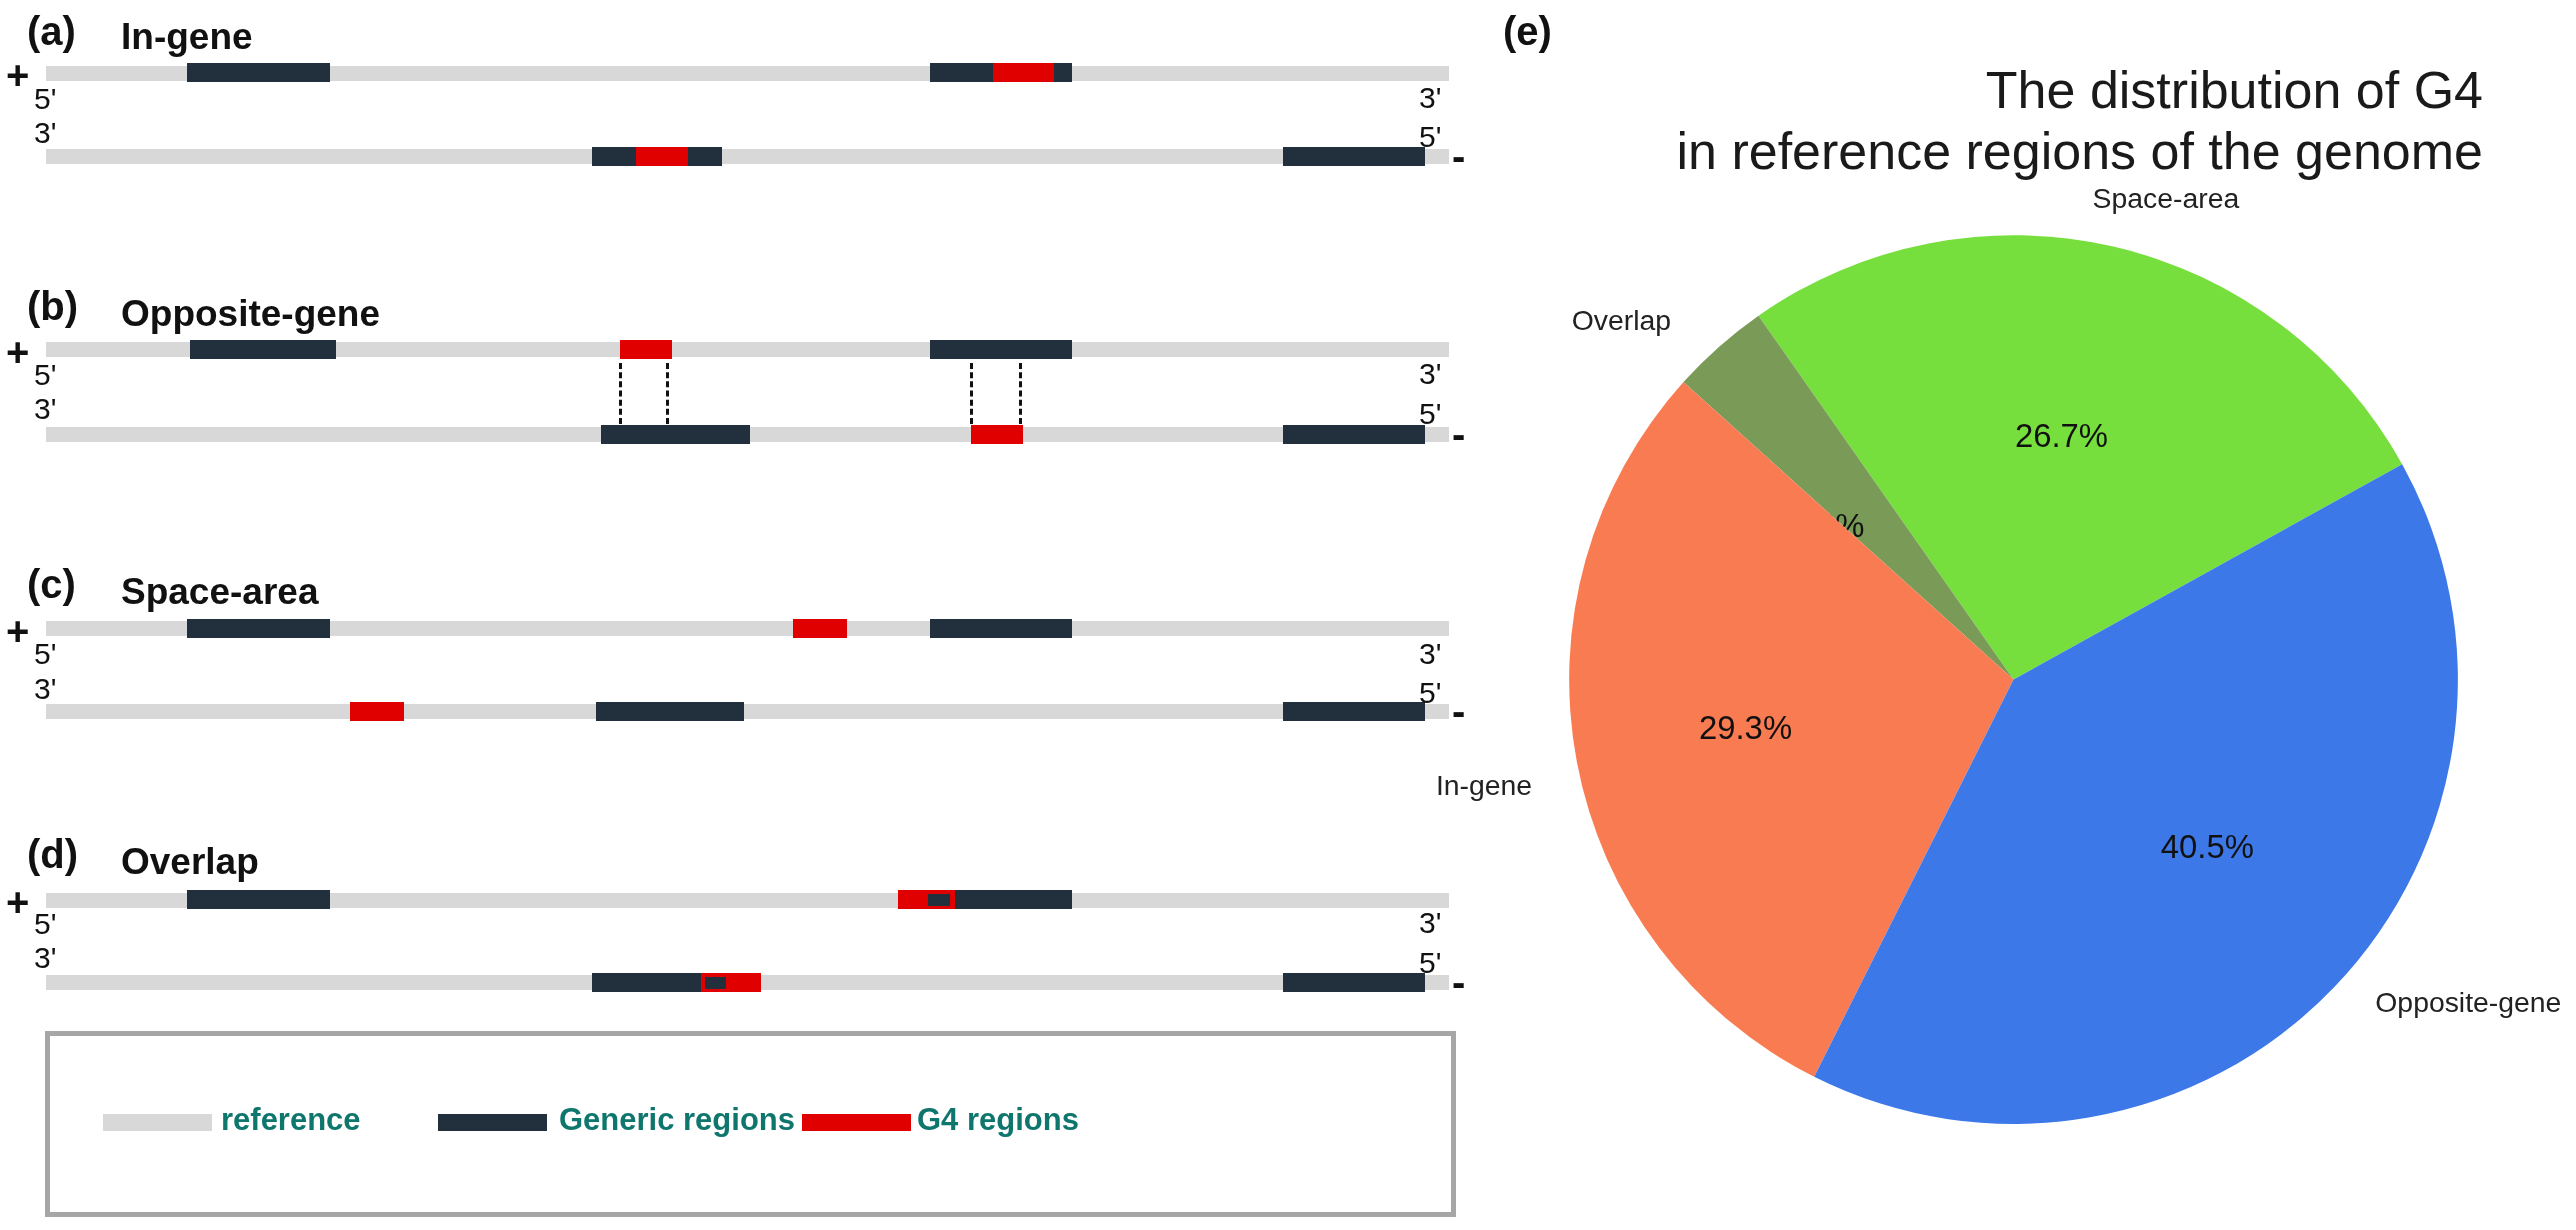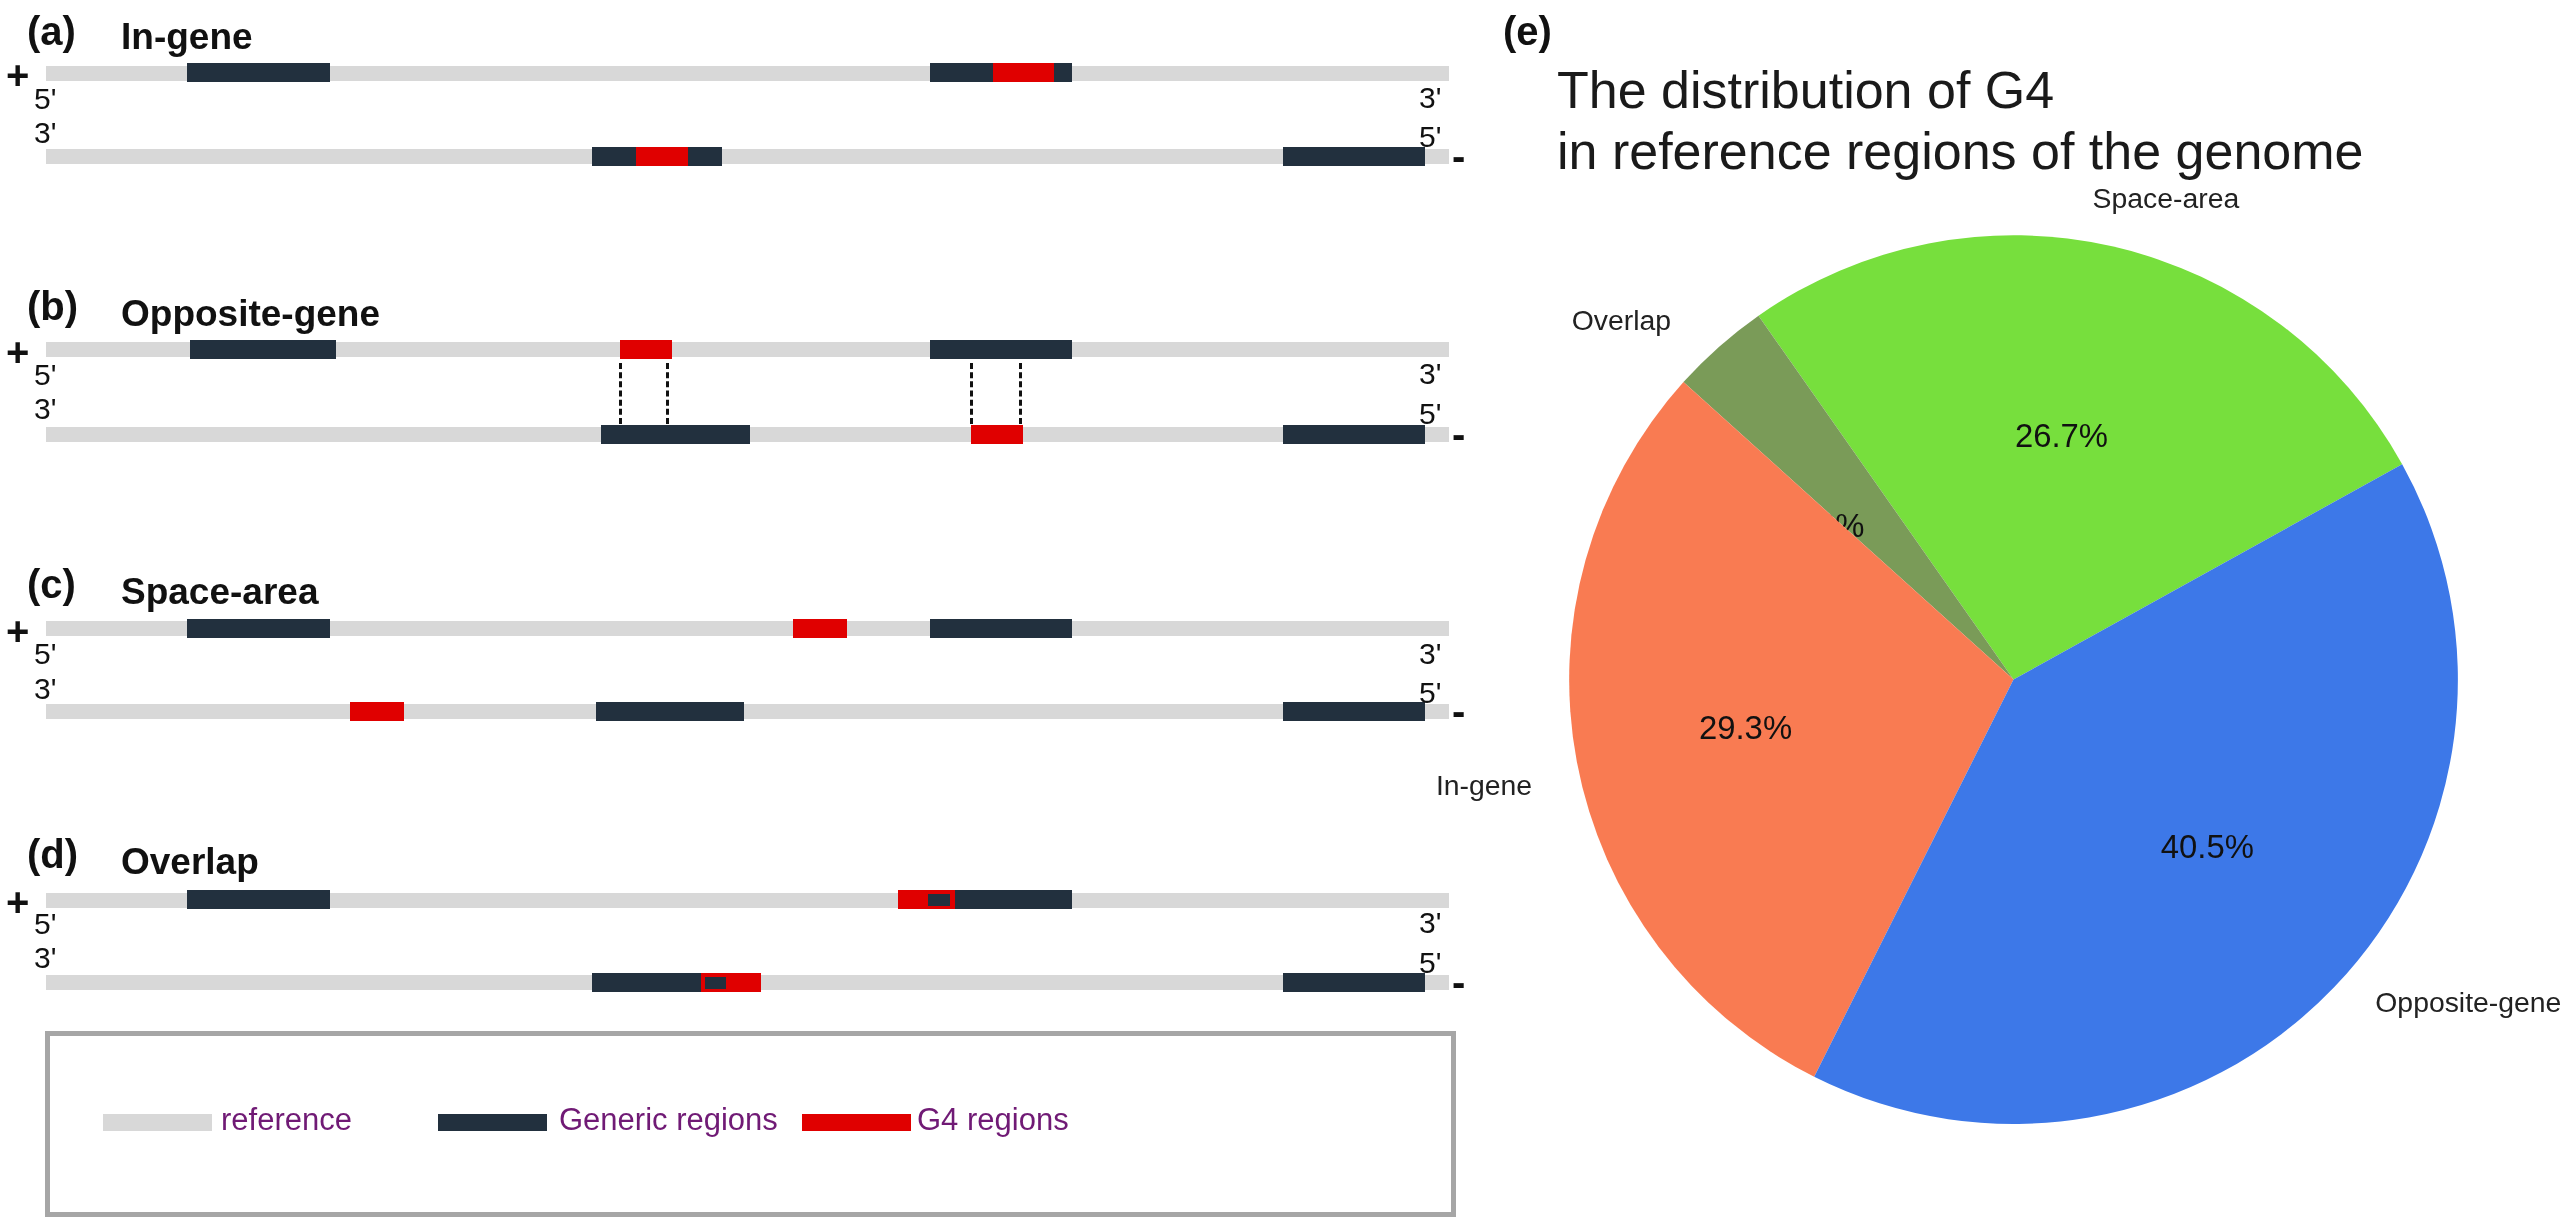--- a/index.html
+++ b/index.html
@@ -12,25 +12,25 @@
   .sign{font-size:40px;font-weight:bold;color:#111;line-height:1;}
   .snum{font-size:30px;color:#111;line-height:1;}
   
   .strand{position:absolute;left:46px;width:1403px;height:15px;background:var(--ref-color,#d8d8d8);}
   .gene{position:absolute;height:19.4px;background:var(--gene-color,#22303E);}
   .g4{position:absolute;height:19.4px;background:var(--g4-color,#E00000);}
   .inset{position:absolute;background:var(--gene-color,#22303E);}
   .dash{position:absolute;width:0;border-left:3px dashed #111;}
   
   .legend-box{position:absolute;left:45px;top:1031px;width:1401px;height:176px;border:5.2px solid #A6A6A6;background:#fff;}
-  .lg-label{font-size:31px;font-weight:normal;color:#701a75;line-height:1;}
+  .lg-label{font-size:31px;font-weight:bold;color:#0f766e;line-height:1;}
   .swatch{position:absolute;height:17px;width:109px;}
   
   .etag{font-size:40px;font-weight:bold;color:#111;}
-  .title-line{position:absolute;left:1557px;width:1015px;text-align:left;font-size:52px;color:#1a1a1a;line-height:1;}
+  .title-line{position:absolute;left:1468px;width:1015px;text-align:right;font-size:52px;color:#1a1a1a;line-height:1;}
   #pie-svg{position:absolute;left:0;top:0;}
   .pie-pct{font-size:44px;fill:#111;}
   .pie-cat{font-size:38px;fill:#222;}
 </style>
 </head>
 <body>
 
 <div id="canvas">
 
   <div>

